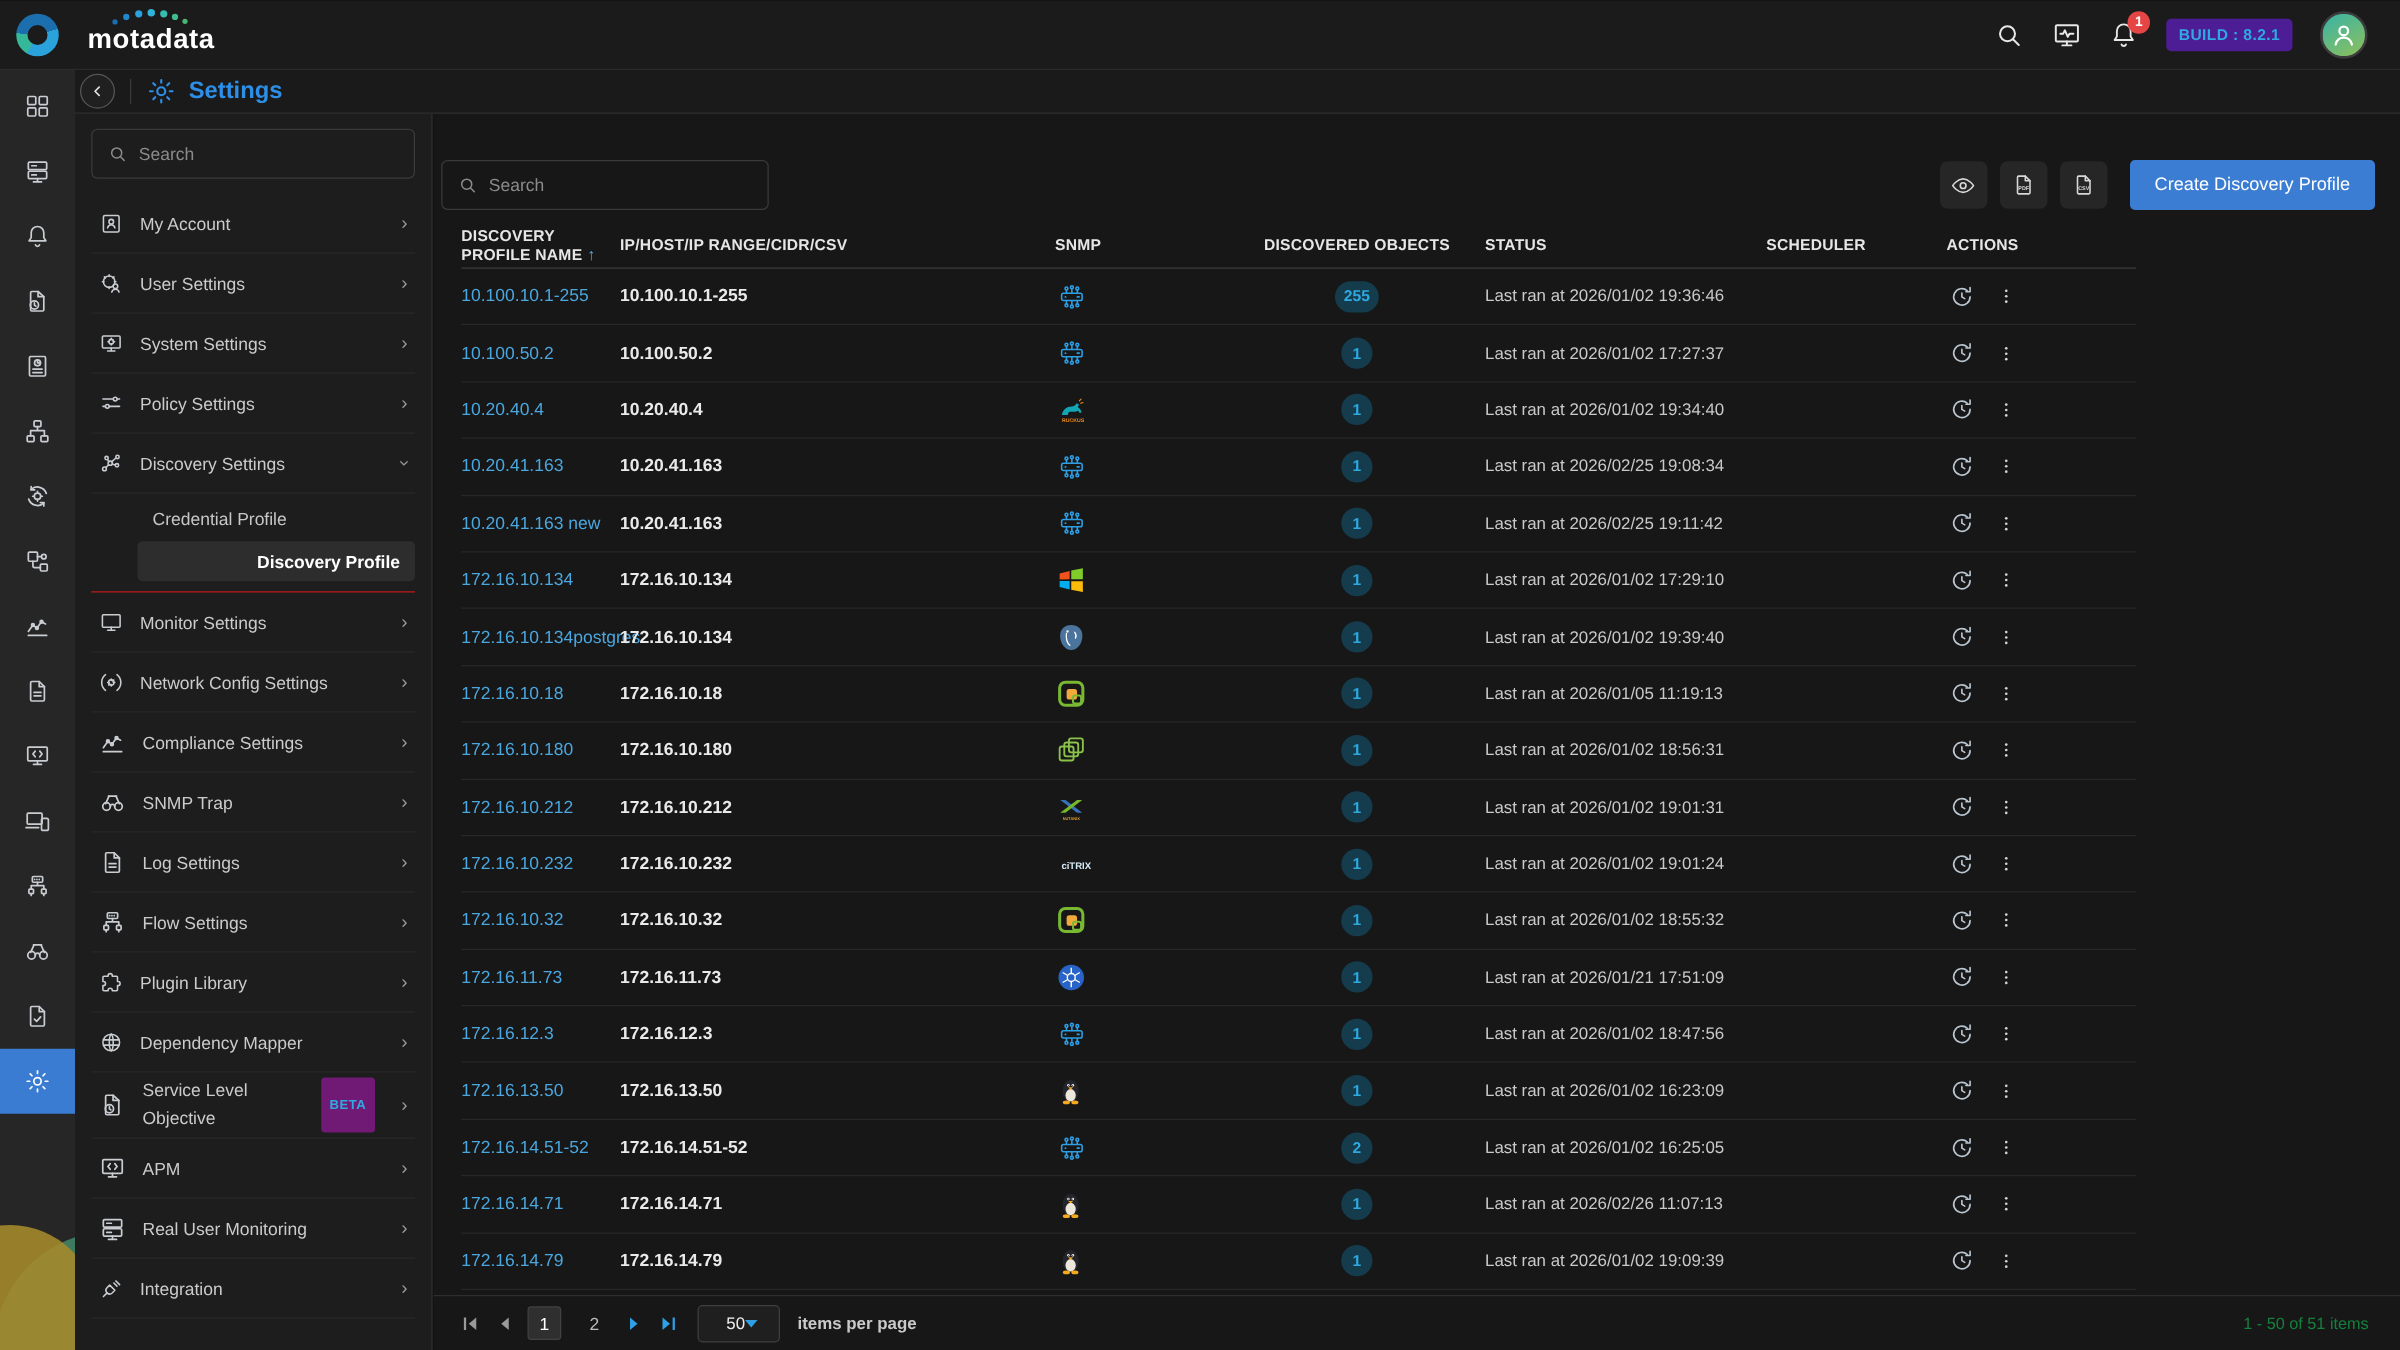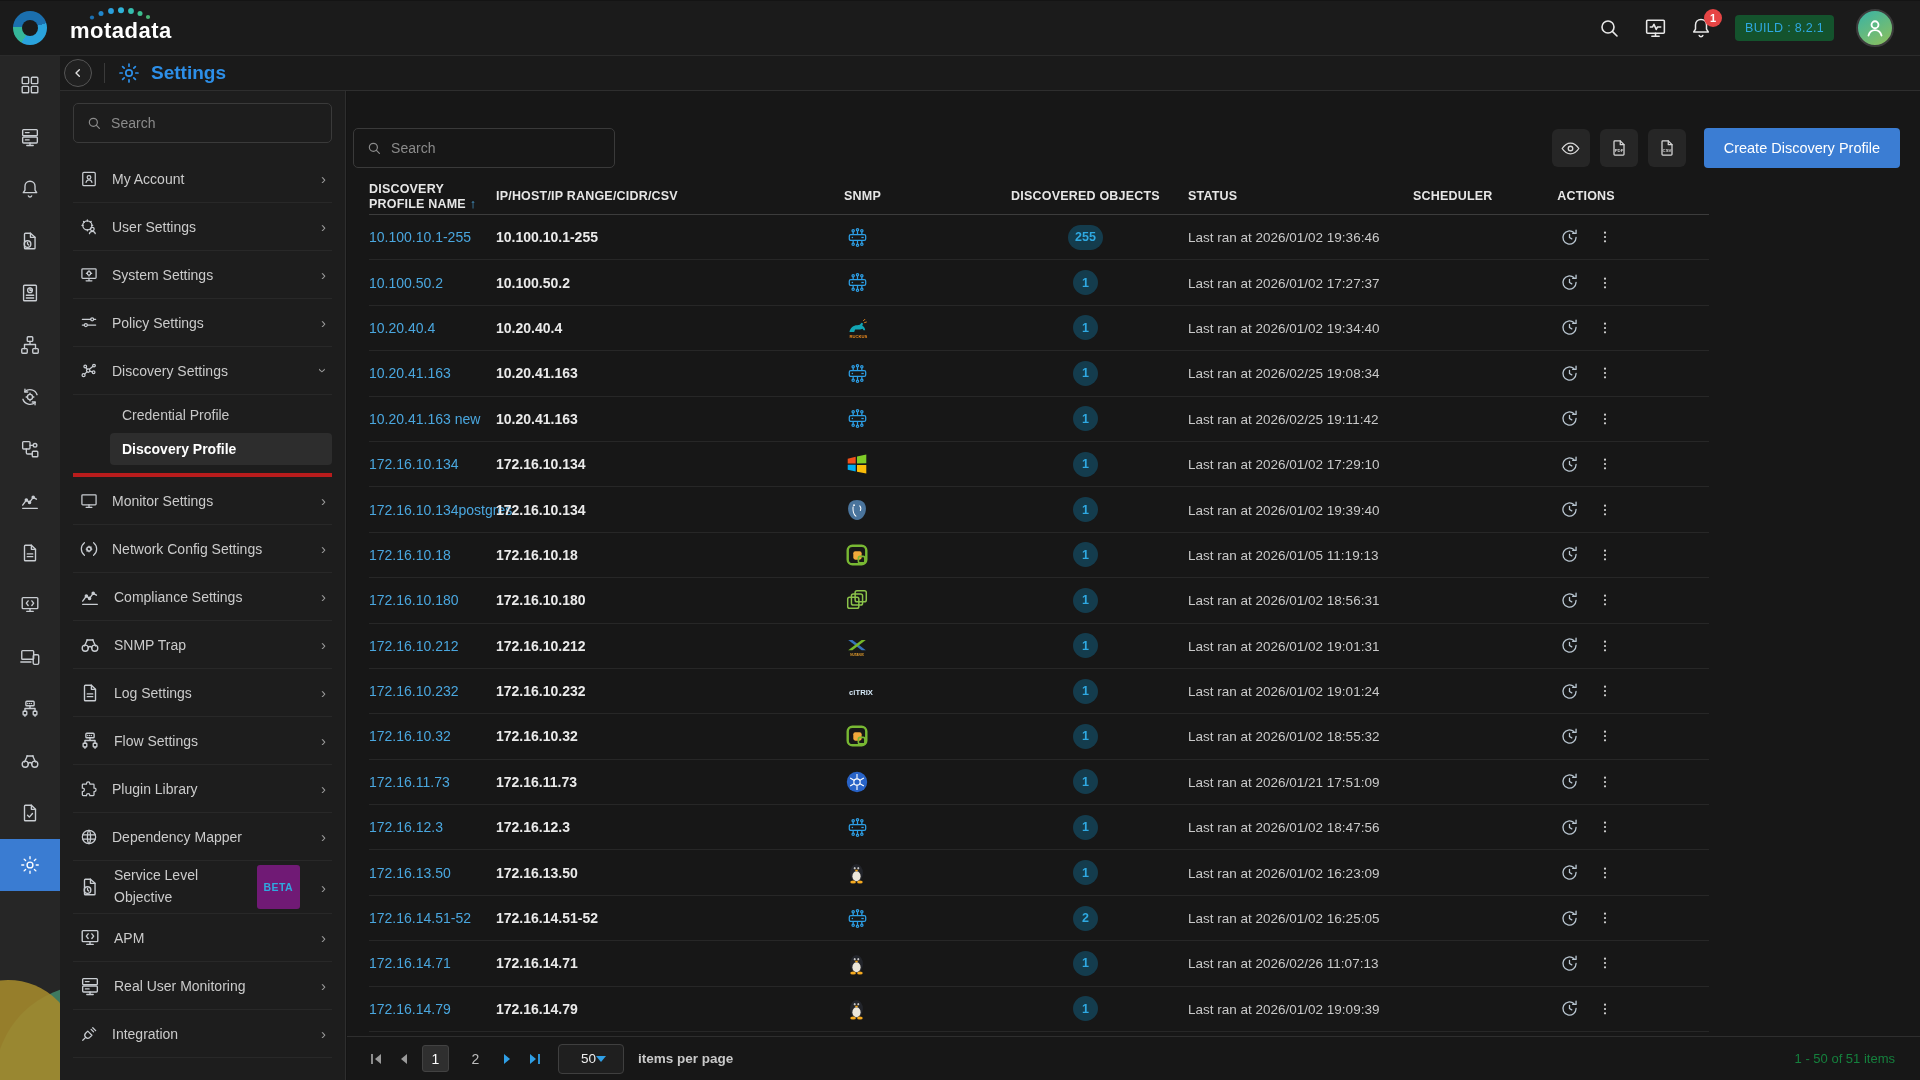--- a/index.html
+++ b/index.html
@@ -15,21 +15,21 @@
   .logo-donut::after { content:""; position:absolute; left:9px; top:9px; width:16px; height:16px;
     border-radius:50%; background:#1b1b1b; }
   .brand { position:absolute; left:70px; top:17px; color:#fff; font-size:22px; font-weight:700;
     letter-spacing:.5px; }
   .brand-dots { position:absolute; left:88px; top:6px; }
   .tb-right { margin-left:auto; display:flex; align-items:center; gap:22px; padding-right:26px; }
   .tb-icon { width:24px; height:24px; position:relative; cursor:pointer; }
   .bell-badge { position:absolute; top:-7px; right:-9px; min-width:18px; height:18px; border-radius:9px;
     background:#e64545; color:#fff; font-size:11px; font-weight:700; display:flex; align-items:center;
     justify-content:center; padding:0 4px; }
-  .build-badge { background:#14532d; color:#2fa9e2; font-size:12.5px; font-weight:400;
+  .build-badge { background:#4c1d95; color:#2fa9e2; font-size:12.5px; font-weight:700;
     padding:6px 10px; border-radius:4px; letter-spacing:.3px; }
   .avatar { width:38px; height:38px; border-radius:50%; background:linear-gradient(150deg,#38b3a6,#8fc05a);
     border:2px solid #3c3c3c; display:flex; align-items:center; justify-content:center; }
 
   
   .subbar { position:absolute; top:55px; left:60px; right:0; height:36px; background:#1a1a1a;
     border-bottom:1px solid #2e2e2e; display:flex; align-items:center; z-index:4; }
   .back-btn { width:28px; height:28px; border-radius:50%; border:1.5px solid #555; margin-left:4px;
     display:flex; align-items:center; justify-content:center; cursor:pointer; background:#202020; }
   .sub-divider { width:1px; height:20px; background:#3a3a3a; margin:0 12px; }
@@ -58,24 +58,24 @@
   .menu { margin-top:12px; }
   .menu-item { display:flex; align-items:center; gap:13px; min-height:48px; padding:4px 6px;
     border-bottom:1px solid #282828; cursor:pointer; }
   .menu-item .lbl { color:#cbcbcb; font-size:14px; font-weight:500; white-space:nowrap; }
   .menu-item .lbl.wrap { white-space:normal; max-width:118px; line-height:1.55; }
   .menu-item .chev { margin-left:auto; color:#9a9a9a; font-size:15px; }
   .chev.down { transform:rotate(90deg); }
   .beta-badge { margin-left:auto; background:#701a75; color:#2fa9e0; font-size:10.5px; font-weight:700;
     padding:16px 7px; border-radius:3px; letter-spacing:.4px; }
   .beta-badge + .chev { margin-left:8px; }
-  .submenu { border-bottom:4px solid #b91c1c; padding:2px 0 8px 0; }
+  .submenu { border-bottom:1px solid #b91c1c; padding:2px 0 8px 0; }
   .sub-item { margin-left:37px; padding:8px 12px; color:#c7c7c7; font-size:14px; border-radius:4px;
     cursor:pointer; margin-top:2px; }
-  .sub-item.active { background:#2d2d2d; color:#fff; font-weight:700; }
+  .sub-item.active { background:#2d2d2d; color:#fff; font-weight:700;text-align:right; }
 
   
   .content { position:absolute; top:91px; left:347px; right:0; bottom:0; background:#171717; }
   .toolbar { position:absolute; top:37px; left:6px; right:20px; height:40px; display:flex; align-items:center; }
   .ct-search { width:262px; height:40px; border:1px solid #3a3a3a; border-radius:5px; display:flex;
     align-items:center; padding:0 12px; gap:9px; }
   .tool-group { margin-left:auto; display:flex; align-items:center; gap:10px; }
   .tool-btn { width:38px; height:38px; border-radius:6px; background:#262626; display:flex;
     align-items:center; justify-content:center; cursor:pointer; }
   .create-btn { height:40px; padding:0 20px; background:#3b7dd3; border:none; border-radius:4px;

